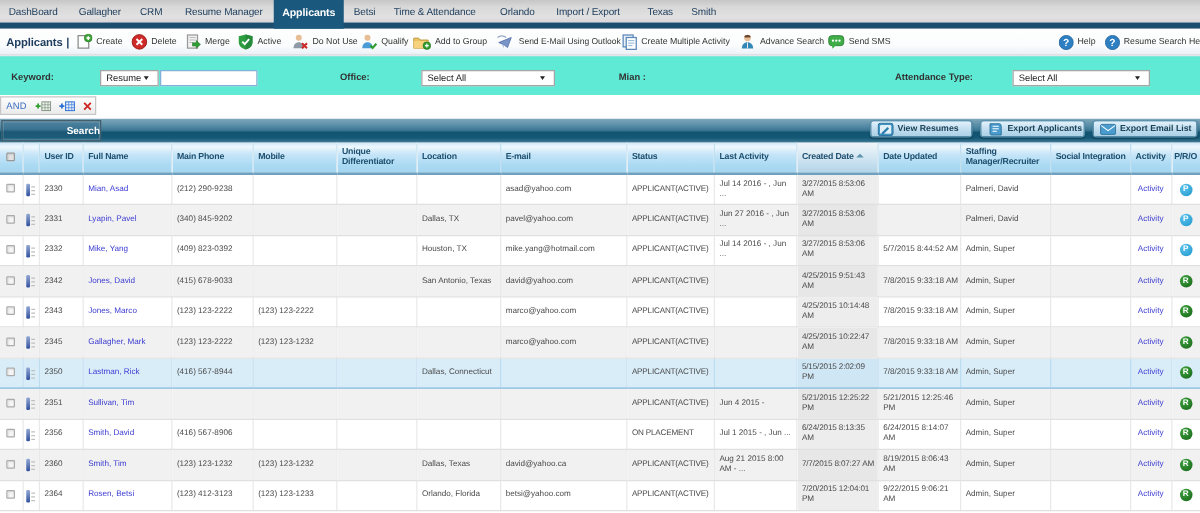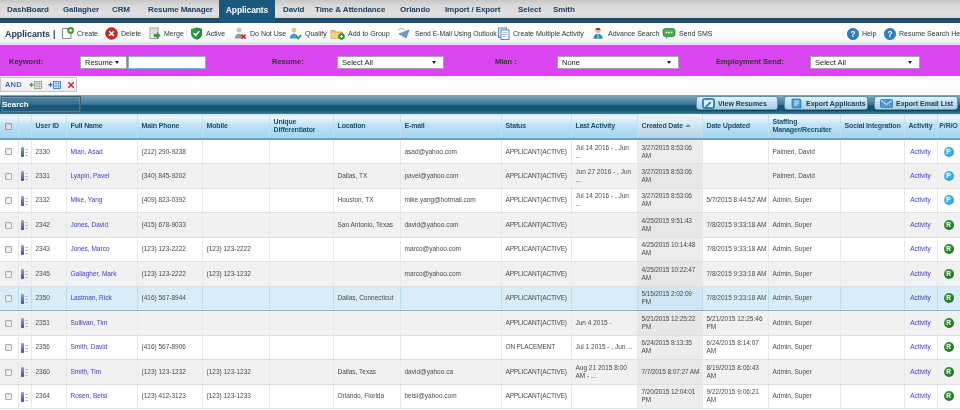--- a/index.html
+++ b/index.html
@@ -3,50 +3,50 @@
 <meta charset="utf-8">
 <style>
 *{margin:0;padding:0;box-sizing:border-box}
 html,body{width:960px;height:410px;overflow:hidden;background:#fff;
  font-family:"Liberation Sans",sans-serif;position:relative}
 .abs{position:absolute}
 
 #nav{top:0;left:0;width:960px;height:18px;
  background:linear-gradient(180deg,#c6c6c6 0%,#d8d8d8 30%,#e1e1e1 75%,#d9d5d9 100%);}
 #nav .ni{position:absolute;top:0;height:18px;line-height:19px;
- font-size:8px;font-weight:bold;color:#21405f;letter-spacing:-0.1px;white-space:nowrap}
+ font-size:8px;font-weight:normal;color:#21405f;letter-spacing:-0.1px;white-space:nowrap}
 #strip{top:18px;left:0;width:960px;height:5px;background:#1c4c6e}
 #tab{top:0;left:219px;width:56px;height:23px;background:#1a587e;color:#fff;
  font-size:8.5px;font-weight:bold;text-align:center;line-height:20px;z-index:3;letter-spacing:-0.1px}
 
 #tbar{top:23px;left:0;width:960px;height:21px;background:linear-gradient(180deg,#fefefe 0%,#fbfcfd 65%,#edf2f8 100%);border-bottom:1px solid #dde2e8}
 #tbar .ti{position:absolute;top:0;height:21px;display:flex;align-items:center;
  font-size:7px;color:#333;white-space:nowrap}
 #tbar .lab{margin-left:3px}
 #apl{font-size:9px;font-weight:bold;color:#1d3c5e;letter-spacing:-0.1px}
 
-#filters{top:44px;left:0;width:960px;height:32px;background:#d946ef;border-top:1px solid #e6e5e7}
+#filters{top:44px;left:0;width:960px;height:32px;background:#5eead4;border-top:1px solid #e6e5e7}
 #filters .fl{position:absolute;top:12px;font-size:7.5px;font-weight:bold;color:#333;white-space:nowrap}
 .sel{position:absolute;top:11px;height:13px;background:#fff;border:1px solid #a5a5a5;
  font-size:7.5px;color:#222;line-height:12px;padding-left:4px;white-space:nowrap}
 .sel .ar{position:absolute;right:7px;top:4px;width:0;height:0;
  border-left:2.5px solid transparent;border-right:2.5px solid transparent;border-top:3.5px solid #222}
 #kwinput{position:absolute;left:128px;top:11px;width:78px;height:13px;background:#fff;border:1px solid #7fb2d6}
 
 #androw{top:76px;left:0;width:960px;height:19px;background:#fff}
 #chip{position:absolute;left:0;top:1px;width:77px;height:15px;border:1px solid #c6c6c6;
  background:linear-gradient(180deg,#fdfdfd,#ebebeb);display:flex;align-items:center}
-#chip .and{font-size:7.5px;font-weight:bold;color:#3a6ec0;margin-left:4px;letter-spacing:0.2px}
+#chip .and{font-size:7.5px;font-weight:normal;color:#3a6ec0;margin-left:4px;letter-spacing:0.2px}
 
 #tealbar{top:95px;left:0;width:960px;height:19px;
  background:linear-gradient(180deg,#7fa7bb 0%,#568ca6 30%,#3d7794 48%,#115471 58%,#135875 80%,#2d6b88 92%,#4a7f9a 100%)}
 #searchbtn{position:absolute;left:1px;top:1px;width:80px;height:17px;
  background:linear-gradient(180deg,#4e829c 0%,#3a7493 42%,#1c5876 58%,#1e5b78 85%,#2a6885 100%);
  border:1px solid #44606f;box-shadow:inset 0 0 0 1px rgba(255,255,255,.18);
- color:#fff;font-size:8px;font-weight:bold;text-align:left;line-height:16px}
+ color:#fff;font-size:8px;font-weight:bold;text-align:right;line-height:16px}
 .bluebtn{position:absolute;top:1px;height:14px;border:1px solid #5d93af;border-radius:3px;
  background:linear-gradient(180deg,#e3f2fb 0%,#c3dff0 50%,#abd0e5 100%);
  display:flex;align-items:center;font-size:7px;font-weight:bold;color:#1c4257;white-space:nowrap;
  box-shadow:0 1px 1px rgba(0,0,0,.25)}
 .bluebtn svg{margin:0 3px 0 5px;flex:none}
 
 #grid{position:absolute;top:114px;left:0;width:960px;border-collapse:collapse;table-layout:fixed}
 #grid td,#grid th{overflow:hidden;vertical-align:middle;padding:0 1px 0 4px;
  font-size:6.5px;color:#4a4a4a;line-height:8px;border-right:1px solid #e9e9e9;
  border-bottom:1px solid #e0e0e0;text-align:left;white-space:normal}
@@ -76,25 +76,25 @@
 .st{letter-spacing:-0.15px}
 </style>
 </head>
 <body>
 
 <div id="nav" class="abs">
  <span class="ni" style="left:7px">DashBoard</span>
  <span class="ni" style="left:63px">Gallagher</span>
  <span class="ni" style="left:112px">CRM</span>
  <span class="ni" style="left:148px">Resume Manager</span>
- <span class="ni" style="left:283px">David</span>
+ <span class="ni" style="left:283px">Betsi</span>
  <span class="ni" style="left:315px">Time &amp; Attendance</span>
  <span class="ni" style="left:400px">Orlando</span>
  <span class="ni" style="left:445px">Import / Export</span>
- <span class="ni" style="left:518px">Select</span>
+ <span class="ni" style="left:518px">Texas</span>
  <span class="ni" style="left:553px">Smith</span>
 </div>
 <div id="strip" class="abs"></div>
 <div id="tab" class="abs">Applicants</div>
 
 <div id="tbar" class="abs">
  <div class="ti" style="left:5px">
       <span id="apl">Applicants</span>
       <span style="font-size:9px;color:#1d3c5e;font-weight:bold;margin-left:3px">|</span>
     </div>
@@ -206,25 +206,24 @@
         <text x="6" y="8.8" font-size="8.2" font-weight="bold" fill="#fff" text-anchor="middle" font-family="Liberation Sans">?</text>
       </svg>
       <span class="lab">Resume Search Help</span>
     </div>
 </div>
 
 <div id="filters" class="abs">
  <span class="fl" style="left:9px">Keyword:</span>
  <div class="sel" style="left:80px;width:47px">Resume<span class="ar"></span></div>
  <div id="kwinput"></div>
- <span class="fl" style="left:272px">Resume:</span>
+ <span class="fl" style="left:272px">Office:</span>
  <div class="sel" style="left:337px;width:107px">Select All<span class="ar"></span></div>
  <span class="fl" style="left:495px">Mian :</span>
- <div class="sel" style="left:557px;width:122px">None<span class="ar"></span></div>
- <span class="fl" style="left:716px">Employment Send:</span>
+ <span class="fl" style="left:716px">Attendance Type:</span>
  <div class="sel" style="left:810px;width:110px">Select All<span class="ar"></span></div>
 </div>
 
 <div id="androw" class="abs">
  <div id="chip">
   <span class="and">AND</span>
   <span style="margin-left:7px;display:flex">
         <svg width="13" height="10" viewBox="0 0 13 10">
           <path d="M0.5 4.8h4" stroke="#2f9e33" stroke-width="1.4"></path>
           <path d="M2.5 2.8v4" stroke="#2f9e33" stroke-width="1.4"></path>

